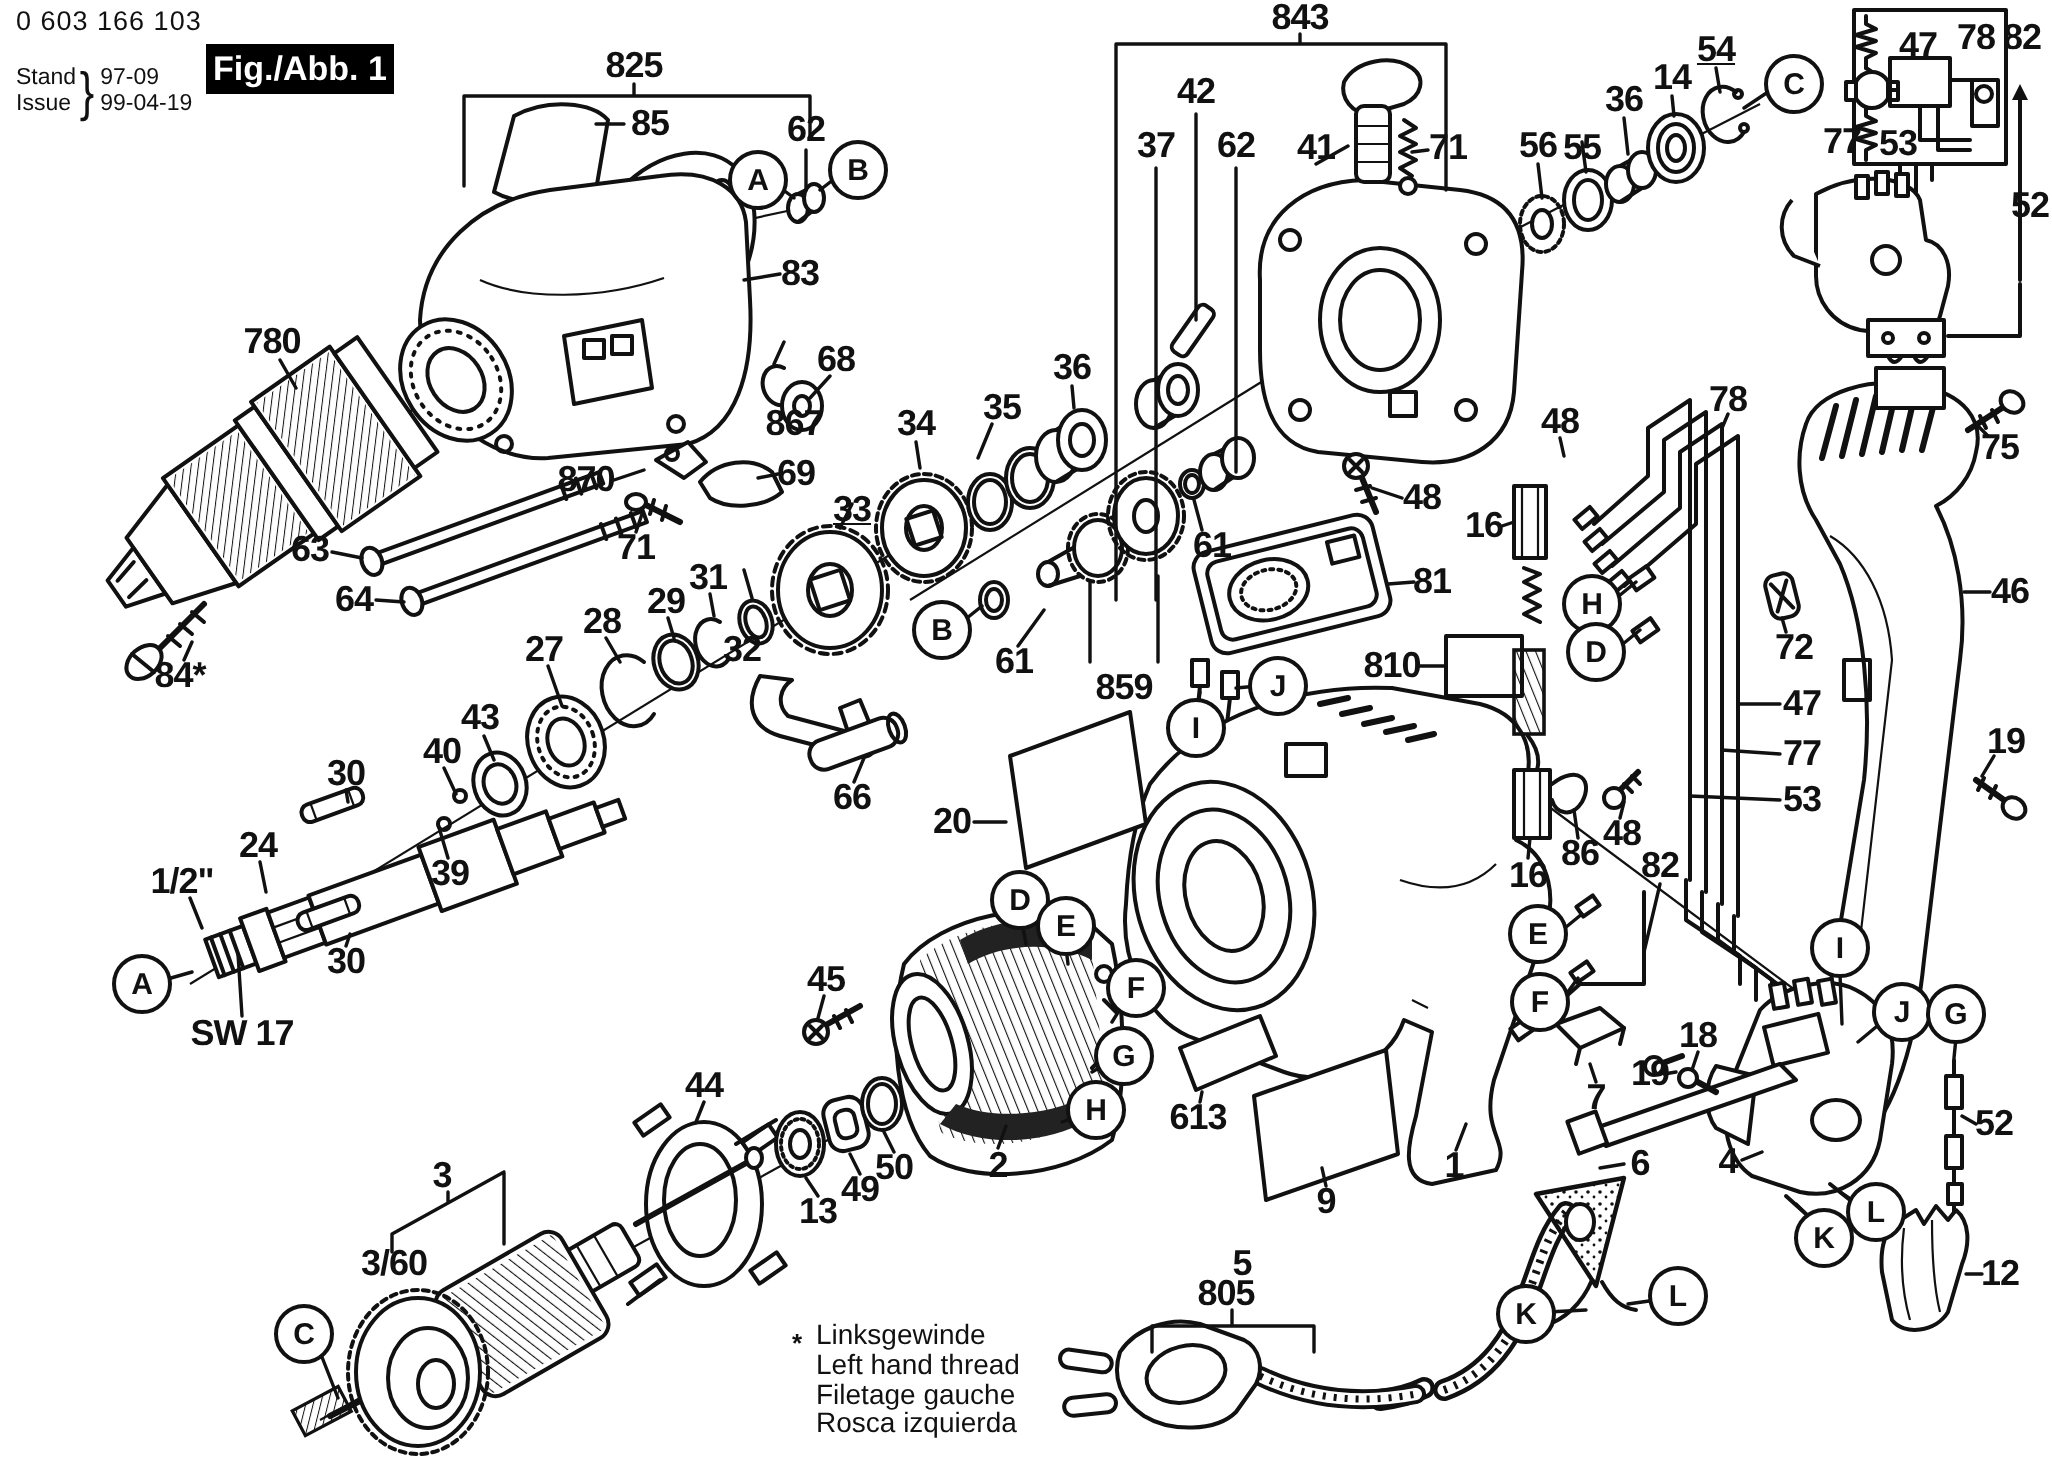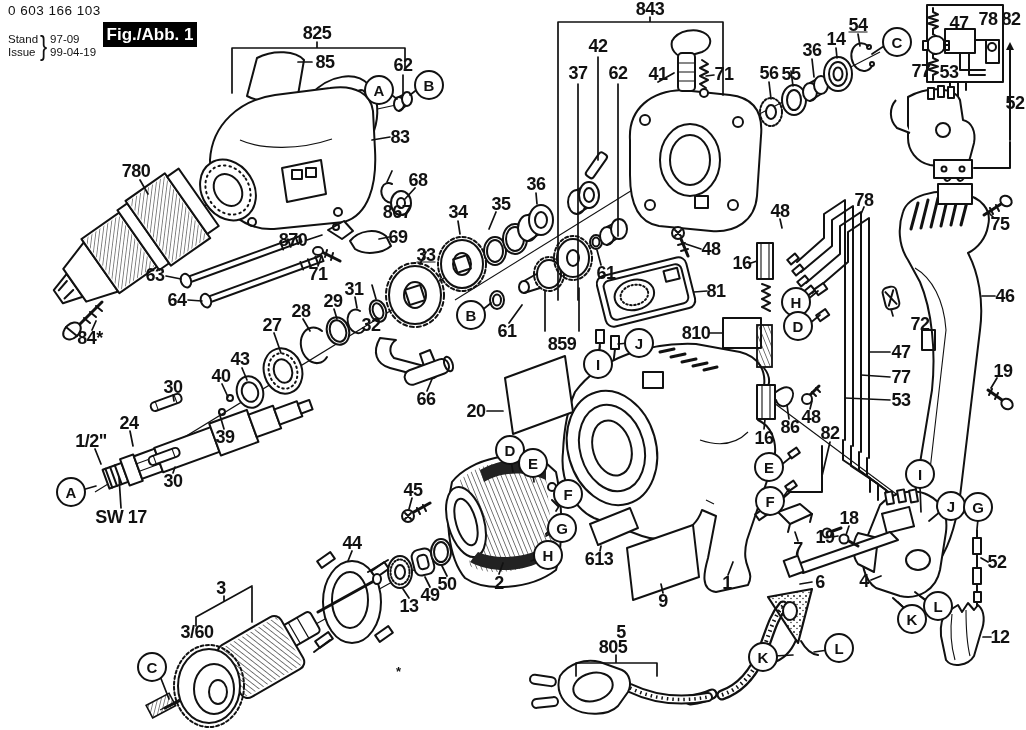--- a/index.html
+++ b/index.html
@@ -627,21 +627,21 @@
       <div class="part-label" style="left: 742px; top: 263px;">16</div>
       <div class="part-label" style="left: 864px; top: 200px;">78</div>
       <div class="part-label" style="left: 711px; top: 249px;">48</div>
       <div class="part-label" style="left: 716px; top: 291px;">81</div>
       <div class="part-label" style="left: 696px; top: 333px; text-align: right;">810</div>
       <div class="part-label" style="left: 606px; top: 273px;">61</div>
       <div class="part-label" style="left: 507px; top: 331px;">61</div>
       <div class="part-label" style="left: 562px; top: 344px;">859</div>
       <div class="part-label" style="left: 426px; top: 399px;">66</div>
       <div class="part-label" style="left: 476px; top: 411px;">20</div>
-      <div class="part-label" style="left: 920px; top: 324px;">72</div>
+      <div class="part-label" style="left: 897px; top: 324px;">72</div>
       <div class="part-label" style="left: 901px; top: 352px;">47</div>
       <div class="part-label" style="left: 901px; top: 377px;">77</div>
       <div class="part-label" style="left: 901px; top: 400px;">53</div>
       <div class="part-label" style="left: 790px; top: 427px;">86</div>
       <div class="part-label" style="left: 811px; top: 417px;">48</div>
       <div class="part-label" style="left: 764px; top: 438px;">16</div>
       <div class="part-label" style="left: 830px; top: 433px;">82</div>
       <div class="part-label" style="left: 849px; top: 518px;">18</div>
       <div class="part-label" style="left: 825px; top: 537px;">19</div>
       <div class="part-label" style="left: 798px; top: 549px;">7</div>
@@ -682,14 +682,20 @@
       <div class="callout" style="left: 920px; top: 474px;">I</div>
       <div class="callout" style="left: 951px; top: 506px;">J</div>
       <div class="callout" style="left: 978px; top: 507px;">G</div>
       <div class="callout" style="left: 763px; top: 657px;">K</div>
       <div class="callout" style="left: 839px; top: 648px;">L</div>
       <div class="callout" style="left: 912px; top: 619px;">K</div>
       <div class="callout" style="left: 938px; top: 606px;">L</div>
     </div>
 
   <div id="fn-star">*</div>
+  <div id="fn-thread">
+    <div>Linksgewinde</div>
+    <div>Left hand thread</div>
+    <div>Filetage gauche</div>
+    <div>Rosca izquierda</div>
+  </div>
 
 </div>
 
 </body></html>

